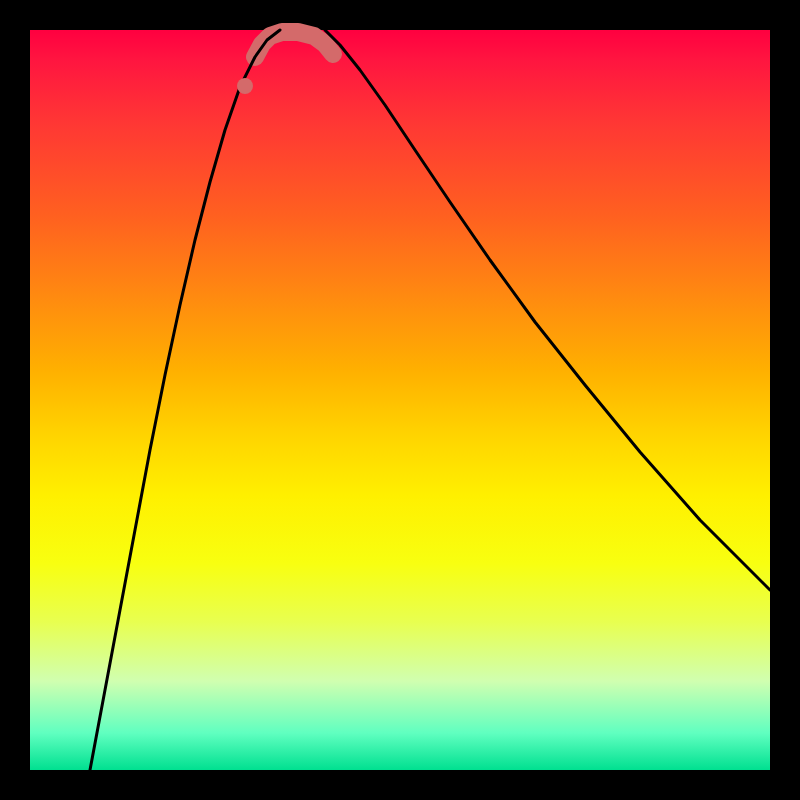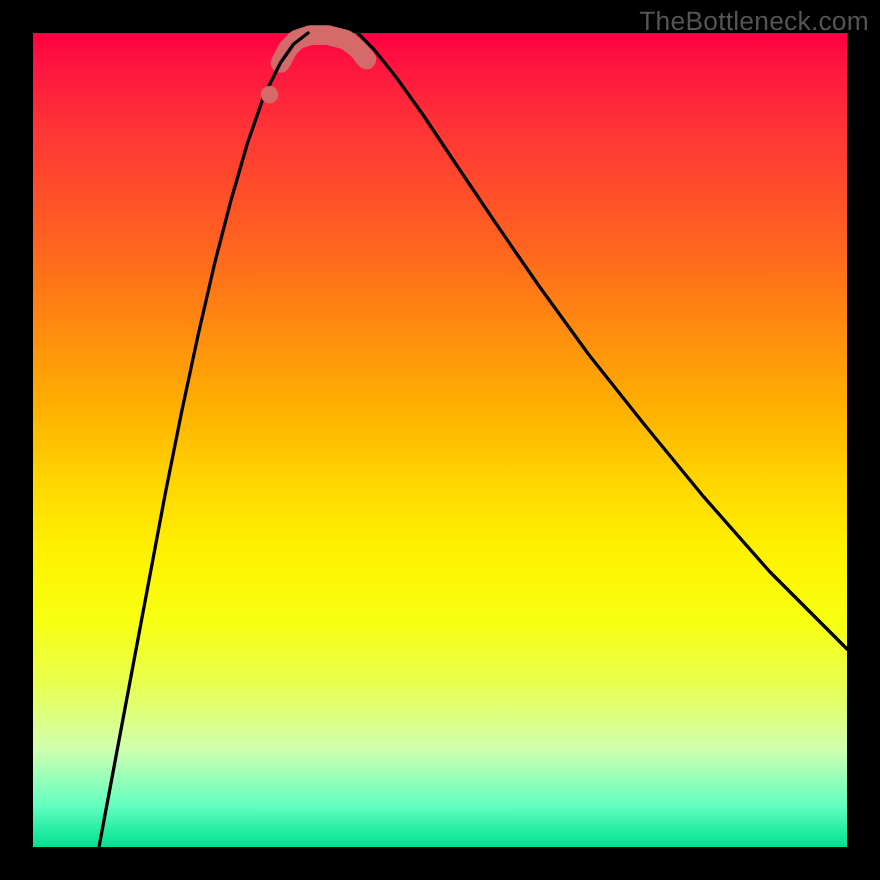--- a/index.html
+++ b/index.html
@@ -64,14 +64,13 @@
 <div class="frame">
   <div class="plot"></div>
 
   <svg class="curves" viewBox="0 0 740 740" preserveAspectRatio="none">
     <path id="pink-floor-path" fill="none" stroke-linecap="round" stroke-linejoin="round" d="M 225 27 L 232 14 L 240 6 L 252 2 L 268 2 L 284 6 L 295 14 L 303 24" stroke="#d46a6a" stroke-width="18"></path>
     <path id="left-curve-path" fill="none" stroke-linecap="round" stroke-linejoin="round" d="M 60 740 L 75 660 L 90 580 L 105 500 L 120 420 L 135 345 L 150 275 L 165 210 L 180 152 L 195 100 L 210 57 L 225 27 L 237 10 L 250 0" stroke="#000000" stroke-width="3"></path>
     <path id="right-curve-path" fill="none" stroke-linecap="round" stroke-linejoin="round" d="M 295 0 L 310 15 L 330 40 L 355 75 L 385 120 L 420 172 L 460 230 L 505 292 L 555 355 L 610 422 L 670 490 L 740 560" stroke="#000000" stroke-width="3"></path>
     <circle id="pink-dot" cx="215" cy="56" r="8" fill="#d46a6a"></circle>
   </svg>
 
-  <div class="watermark">TheBottleneck.com</div>
 </div>
 
 </body></html>

